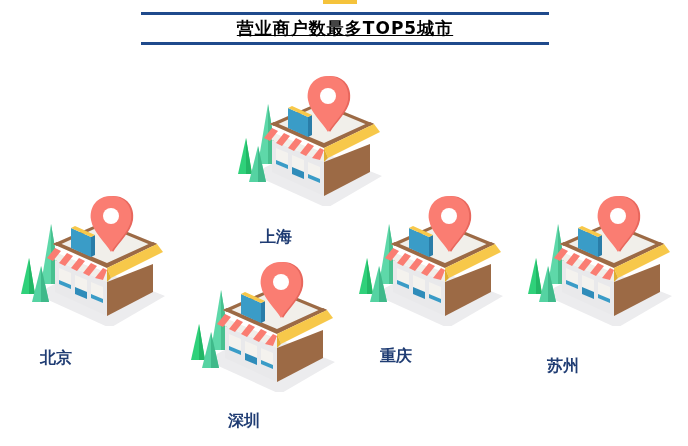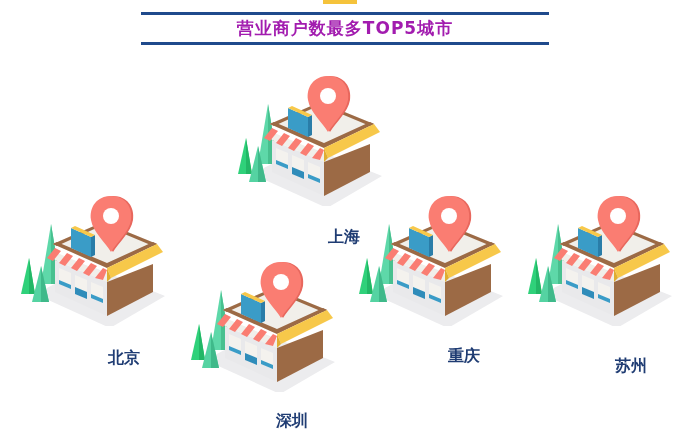--- a/index.html
+++ b/index.html
@@ -1,21 +1,21 @@
 <!DOCTYPE html>
 <html><head>
 <meta charset="utf-8">
 <style>
   html, body { margin:0; padding:0; background:#ffffff; }
   body { width:688px; height:446px; position:relative; overflow:hidden; font-family:"DejaVu Sans", sans-serif; }
   .top-accent { position:absolute; left:323px; top:0; width:34px; height:4px; background:#f5c33b; }
   .title-line { position:absolute; left:141px; width:408px; height:3px; background:#1f4a8c; }
-  .title { position:absolute; left:141px; top:16px; width:408px; text-align:center; font-size:17px; font-weight:bold; color:#a21caf; letter-spacing:1px; line-height:24px; }
+  .title { position:absolute; left:141px; top:16px; width:408px; text-align:center; font-size:17px; font-weight:bold; color:#000000; letter-spacing:1px; line-height:24px;text-decoration:underline; }
   .store { position:absolute; width:150px; height:130px; }
-  .city { position:absolute; width:100px; text-align:right; font-size:16px; font-weight:bold; color:#1f3c73; line-height:20px; }
+  .city { position:absolute; width:100px; text-align:left; font-size:16px; font-weight:bold; color:#1f3c73; line-height:20px; }
 </style>
 </head>
 <body>
 
 <svg width="0" height="0" style="position:absolute">
   <defs>
     <g id="store-graphic">
 
       <polygon points="20,98 95,132 150,100 75,70" fill="#ececee"></polygon>
 
@@ -75,21 +75,21 @@
 <div class="city" style="left:260px;top:227px">上海</div>
 
 <svg class="store" style="left:15px;top:196px" viewBox="0 0 150 130">
     <use href="#store-graphic"></use>
   </svg>
 <div class="city" style="left:40px;top:348px">北京</div>
 
 <svg class="store" style="left:185px;top:262px" viewBox="0 0 150 130">
     <use href="#store-graphic"></use>
   </svg>
-<div class="city" style="left:208px;top:411px">深圳</div>
+<div class="city" style="left:228px;top:411px">深圳</div>
 
 <svg class="store" style="left:353px;top:196px" viewBox="0 0 150 130">
     <use href="#store-graphic"></use>
   </svg>
 <div class="city" style="left:380px;top:346px">重庆</div>
 
 <svg class="store" style="left:522px;top:196px" viewBox="0 0 150 130">
     <use href="#store-graphic"></use>
   </svg>
 <div class="city" style="left:547px;top:356px">苏州</div>

